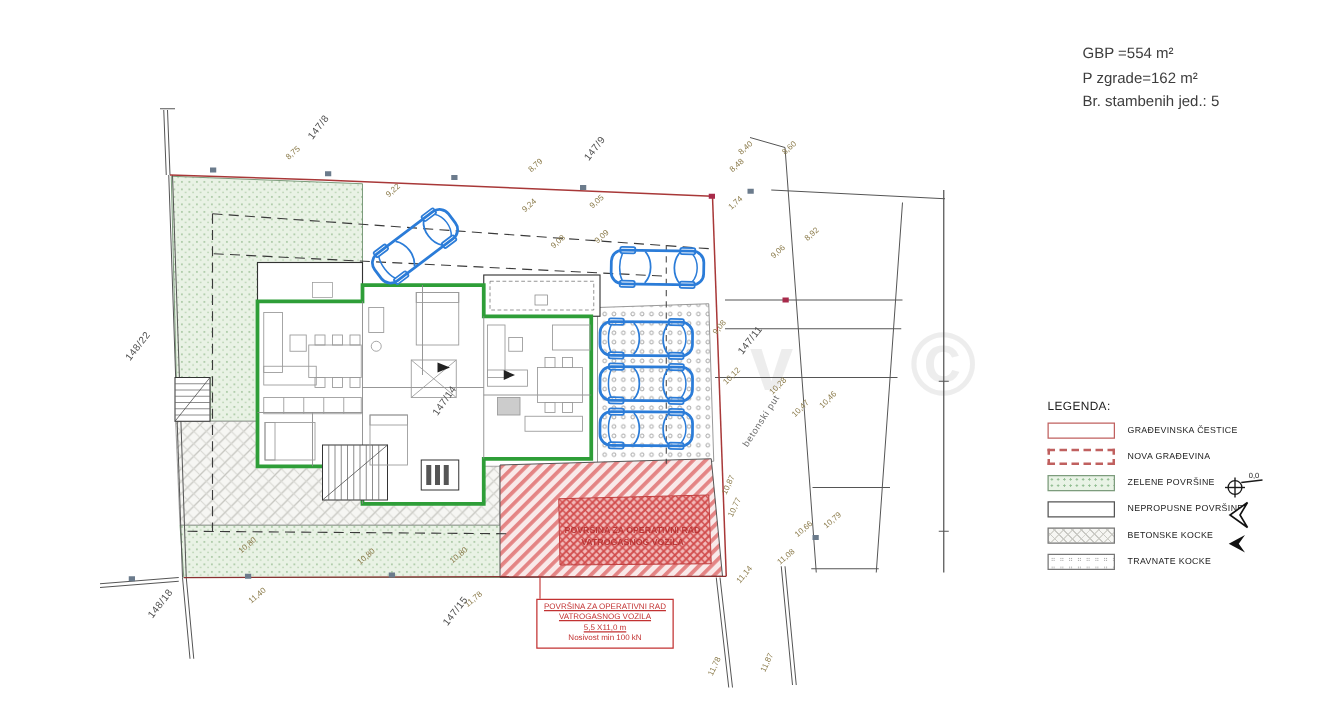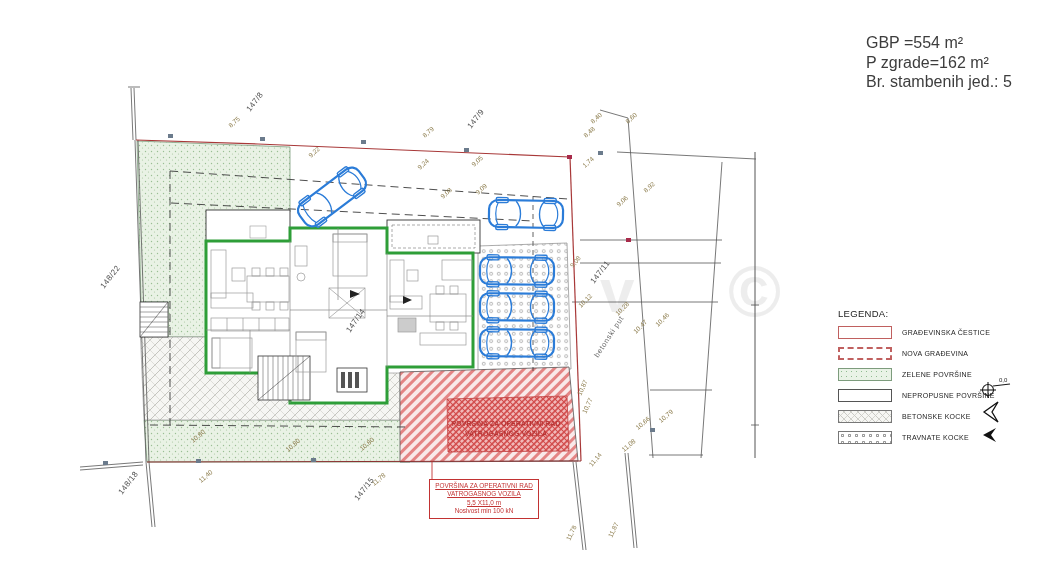--- a/index.html
+++ b/index.html
@@ -1,23 +1,23 @@
 <!DOCTYPE html>
 <html><head>
 <meta charset="utf-8">
 <style>
   html,body{margin:0;padding:0;background:#fff;}
   .stage{position:relative;width:1062px;height:575px;background:#fff;overflow:hidden;
          font-family:"Liberation Sans",sans-serif;}
   
   .title-block{position:absolute;left:866px;top:33px;width:196px;color:#3d3d3d;}
   .title-block .tb-title{font-size:14px;margin-bottom:7px;letter-spacing:.2px;}
-  .title-block .tline{font-size:16px;line-height:19.5px;white-space:pre;}
+  .title-block .tline{font-size:12px;line-height:19.5px;white-space:pre;}
   
-  .legend{position:absolute;left:838px;top:308px;width:215px;color:#222;}
+  .legend{position:absolute;left:838px;top:320px;width:215px;color:#222;}
   .legend .lg-head{font-size:9.5px;margin-bottom:7px;letter-spacing:.3px;}
   .lrow{display:flex;align-items:center;margin-bottom:8px;}
   .sw{width:54px;height:13px;box-sizing:border-box;margin-right:10px;flex:0 0 auto;}
   .sw-plot{border:1px solid #c0605f;background:#fff;}
   .sw-newb{border:2px dashed #c0605f;background:#fff;}
   .sw-green{border:1px solid #7d9c7d;background-color:#e9f3e6;
     background-image:radial-gradient(#8fbc8f 0.8px,transparent 0.9px);background-size:5px 5px;}
   .sw-white{border:1px solid #555;background:#fff;}
   .sw-beton{border:1px solid #777;background-color:#f6f6f3;
     background-image:repeating-linear-gradient(45deg,#c9c9c4 0 1px,transparent 1px 5px),

